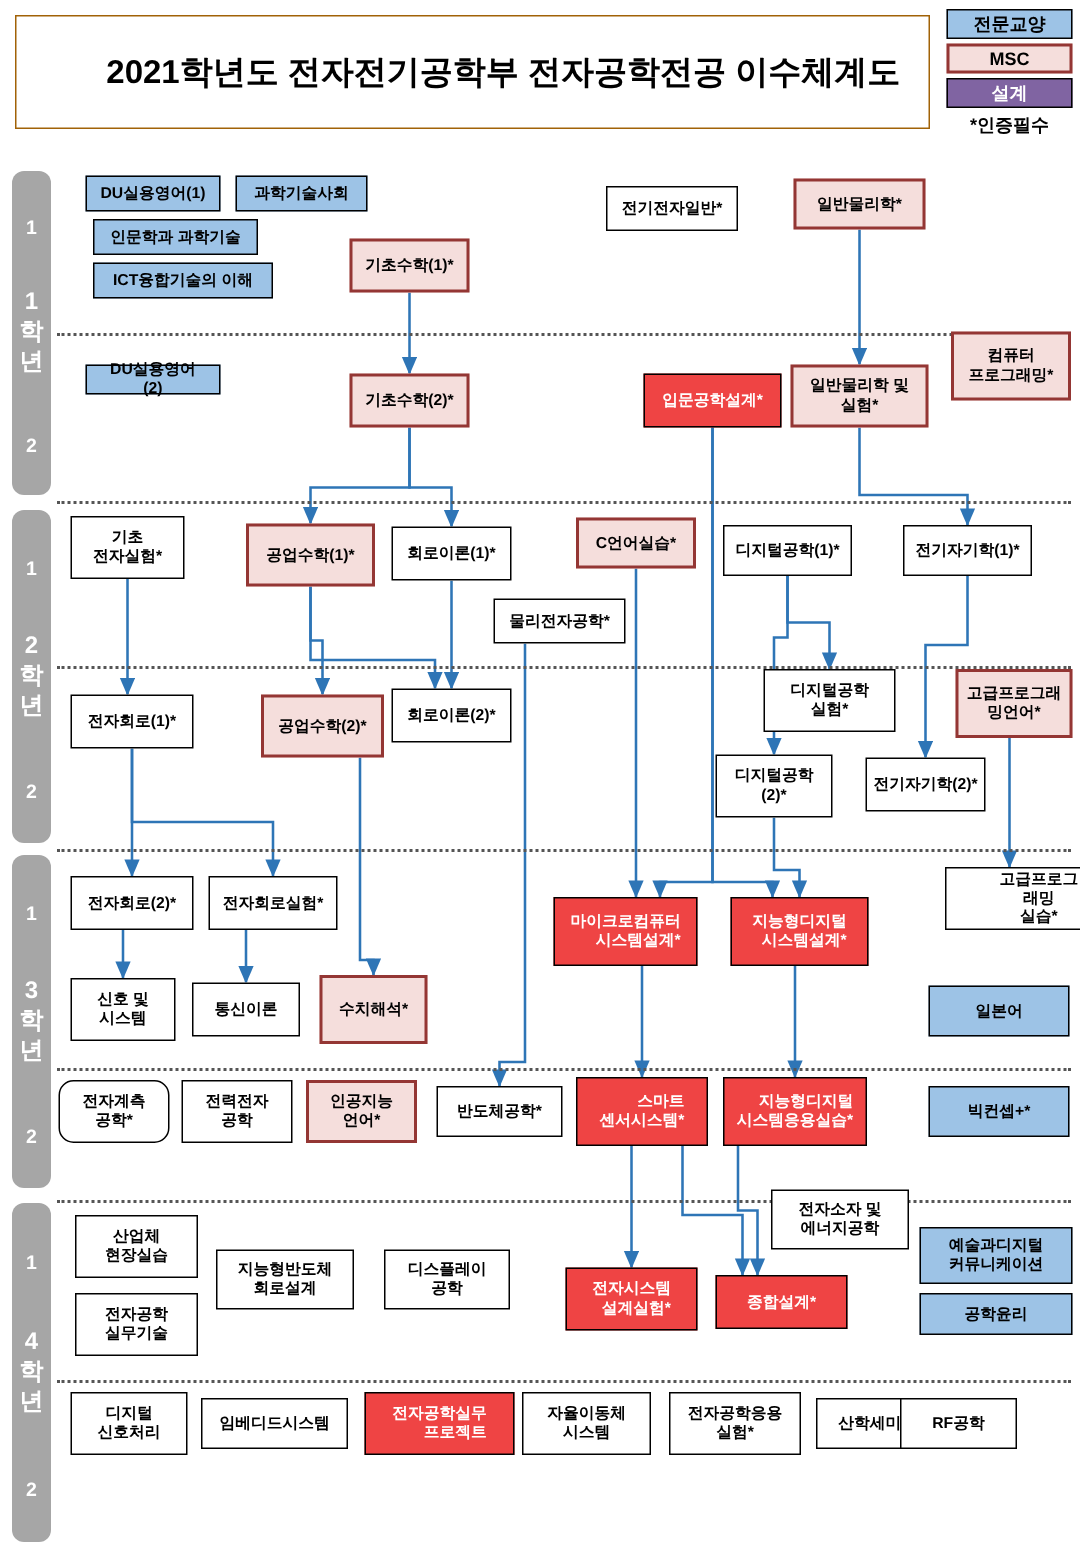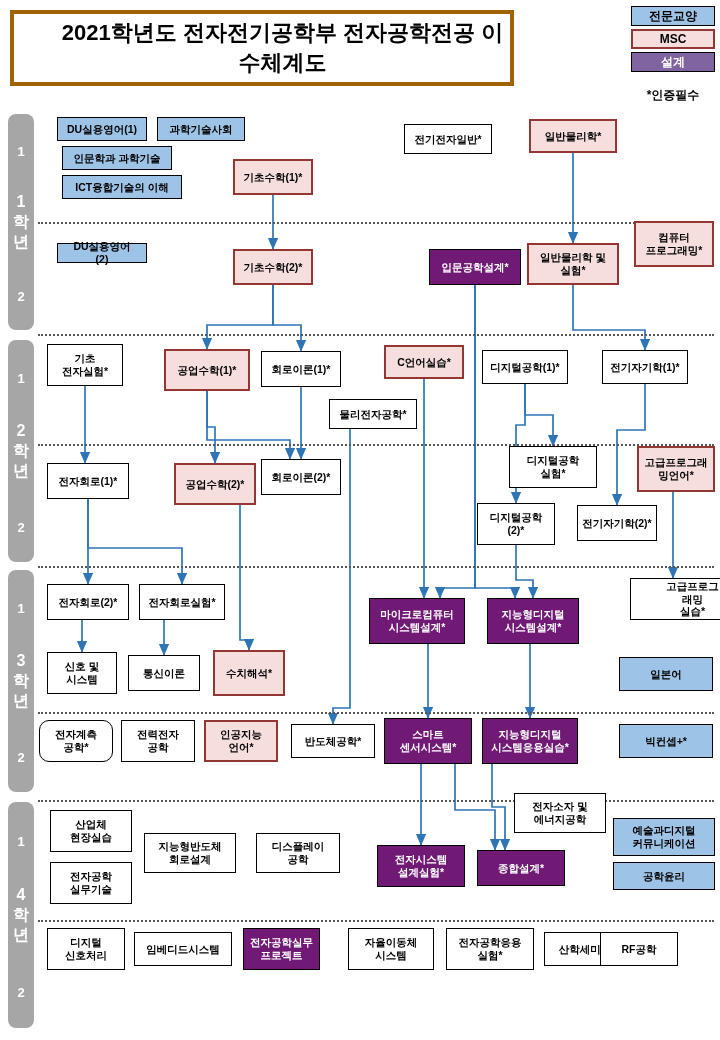--- a/index.html
+++ b/index.html
@@ -1,45 +1,45 @@
 <!DOCTYPE html>
 <html><head>
 <meta charset="utf-8">
 <style>
   * { margin:0; padding:0; box-sizing:border-box; }
   html,body { background:#ffffff; }
   body { font-family:"Liberation Sans","DejaVu Sans",sans-serif; }
   .stage { position:relative; width:720px; height:1040px; background:#fff; overflow:hidden; }
 
-  .title-box { position:absolute; left:10px; top:10px; width:504px; height:76px;
-    border:4px solid #a16207; display:flex; align-items:center; justify-content:center;
+  .title-box { position:absolute; left:10px; top:10px; width:610px; height:76px;
+    border:1px solid #a16207; display:flex; align-items:center; justify-content:center;
     font-size:22px; font-weight:bold; color:#000; text-align:center;padding-left:41px; }
 
   .legend { position:absolute; left:631px; top:6px; width:84px; }
   .legend-item { height:20px; border:1.5px solid #000; display:flex; align-items:center;
     justify-content:center; font-size:12px; font-weight:bold; margin-bottom:3px; color:#000; }
   .legend-item.blue   { background:#9DC3E6; }
   .legend-item.pink   { background:#F5DEDC; border-color:#943634; border-width:2px; }
   .legend-item.purple { background:#8064A2; color:#fff; }
-  .legend-note { text-align:center; font-size:12px; font-weight:bold; margin-top:15px; }
+  .legend-note { text-align:center; font-size:12px; font-weight:bold; margin-top:3px; }
 
   .year-bar { position:absolute; left:8px; width:26px; background:#A6A6A6;
     border-radius:8px; color:#fff; font-weight:bold; }
   .year-bar .sem { position:absolute; left:0; width:100%; text-align:center; font-size:13px; }
   .year-bar .yname { position:absolute; left:0; width:100%; top:50%; transform:translateY(-50%);
     display:flex; flex-direction:column; align-items:center; font-size:16px; line-height:1.25; }
 
   .divider { position:absolute; left:38px; width:676px; border-top:2px dotted #555; }
 
   .node { position:absolute; display:flex; align-items:center; justify-content:center;
     text-align:center; font-weight:bold; font-size:10.5px; line-height:1.2;
     white-space:pre-line; border:1.6px solid #000; background:#fff; color:#000; padding:1px; }
   .node.blue   { background:#9DC3E6; }
   .node.pink   { background:#F5DEDC; border-color:#943634; border-width:2.2px; }
-  .node.purple { background:#701a75; color:#fff; }
+  .node.purple { background:#ef4444; color:#fff;text-align:right; }
 
   #edges { position:absolute; left:0; top:0; pointer-events:none; }
 </style>
 </head>
 <body>
 
 <div class="stage" id="stage">
 
   <div class="title-box">
     <span>2021학년도 전자전기공학부 전자공학전공 이수체계도</span>
@@ -201,21 +201,21 @@
 공학</div>
     <div class="node purple" style="left: 477px; top: 850px; width: 88px; height: 36px;">종합설계*</div>
     <div class="node purple" style="left: 377px; top: 845px; width: 88px; height: 42px;">전자시스템
 설계실험*</div>
     <div class="node blue" style="left: 613px; top: 818px; width: 102px; height: 38px;">예술과디지털
 커뮤니케이션</div>
     <div class="node blue" style="left: 613px; top: 862px; width: 102px; height: 28px;">공학윤리</div>
     <div class="node white" style="left: 47px; top: 928px; width: 78px; height: 42px;">디지털
 신호처리</div>
     <div class="node white" style="left: 134px; top: 932px; width: 98px; height: 34px;">임베디드시스템</div>
-    <div class="node purple" style="left: 243px; top: 928px; width: 77px; height: 42px;">전자공학실무
+    <div class="node purple" style="left: 243px; top: 928px; width: 100px; height: 42px;">전자공학실무
 프로젝트</div>
     <div class="node white" style="left: 348px; top: 928px; width: 86px; height: 42px;">자율이동체
 시스템</div>
     <div class="node white" style="left: 446px; top: 928px; width: 88px; height: 42px;">전자공학응용
 실험*</div>
     <div class="node white" style="left: 544px; top: 932px; width: 82px; height: 34px;">산학세미나</div>
     <div class="node white" style="left: 600px; top: 932px; width: 78px; height: 34px;">RF공학</div>
   </div>
 
 </body></html>

